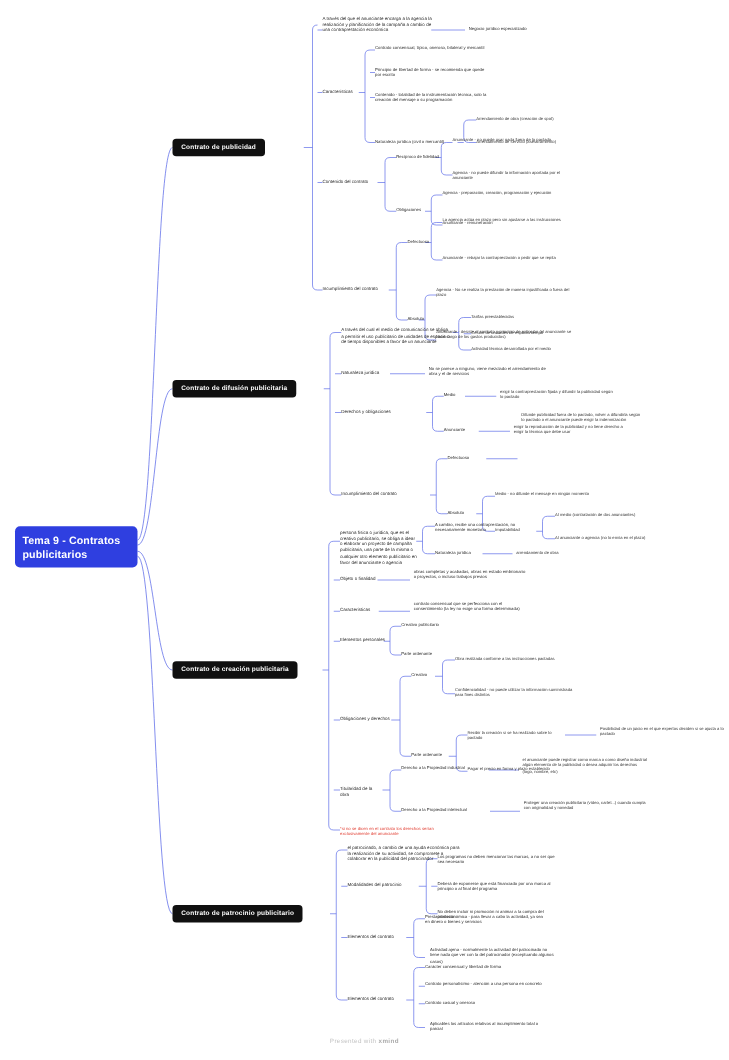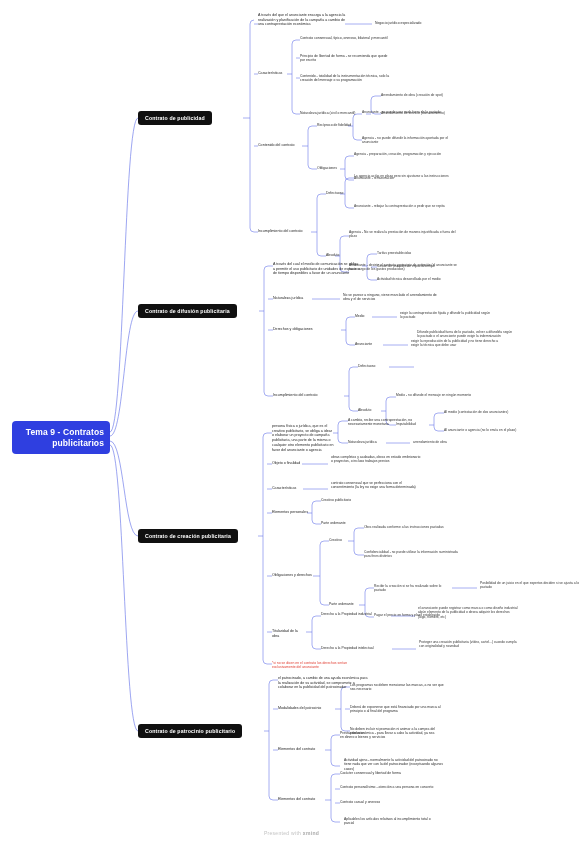--- a/index.html
+++ b/index.html
@@ -17,21 +17,21 @@
   .node{position:absolute;box-sizing:border-box;}
 
   
   .root{
     background:#2f3fe0;
     color:#ffffff;
     border-radius:4px;
     font-size:8.5px;
     font-weight:bold;
     line-height:1.25;
-    text-align:right;
+    text-align:left;
     padding:6px 6px;
     width:98px;
     left:12px;top:421px;
     letter-spacing:.1px;
   }
 
   
   .l1{
     background:#101010;
     color:#ffffff;

